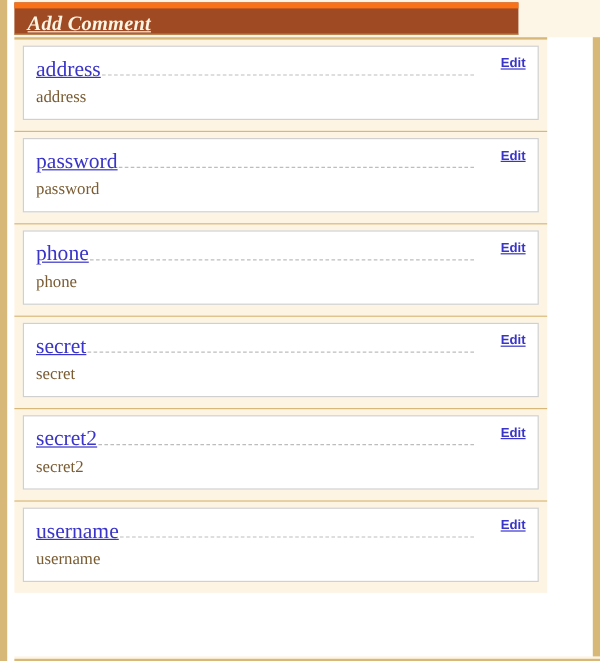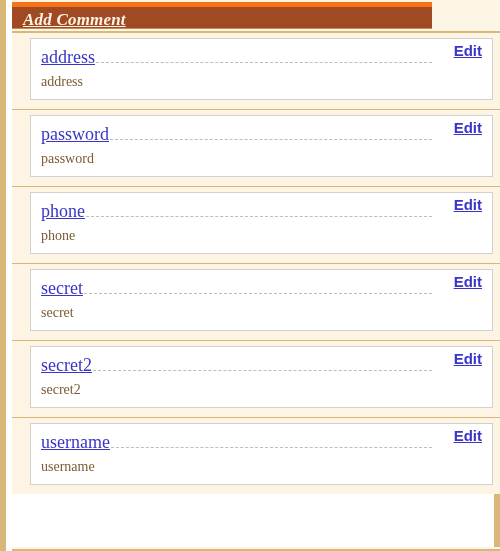--- a/index.html
+++ b/index.html
@@ -66,25 +66,25 @@
   .card-list {
     position: absolute;
     left: 6px;
     top: 31px;
     width: 488px;
   }
 
   
   .card-block {
     position: relative;
-    width: 488px;
+    width: 444px;
     box-sizing: border-box;
     background: #fdf4e3;
     border-top: 1px solid #d8b878;
-    padding: 5px 7px 9px 18px;
+    padding: 5px 7px 9px 7px;
   }
   .card-block.first {
     border-top: 2px solid #d8b878;
   }
 
   .card-inner {
     position: relative;
     box-sizing: border-box;
     background: #ffffff;
     border: 1px solid #d0d0d0;
@@ -110,21 +110,21 @@
   }
   .dot-rule {
     flex: 1 1 auto;
     height: 0;
     border-bottom: 1px dashed #bdbdbd;
     margin: 0 1px 4px 1px;
     min-width: 10px;
   }
   .card-edit-link {
     flex: 0 0 auto;
-    font-size: 15px;
+    font-size: 11px;
     color: #3a35c8;
     text-decoration: underline;
     white-space: nowrap;
     position: relative;
     top: -7px;
     cursor: pointer;
     font-family: "Liberation Sans", sans-serif;
     font-weight: bold;
     margin-left: 21px;
   }

